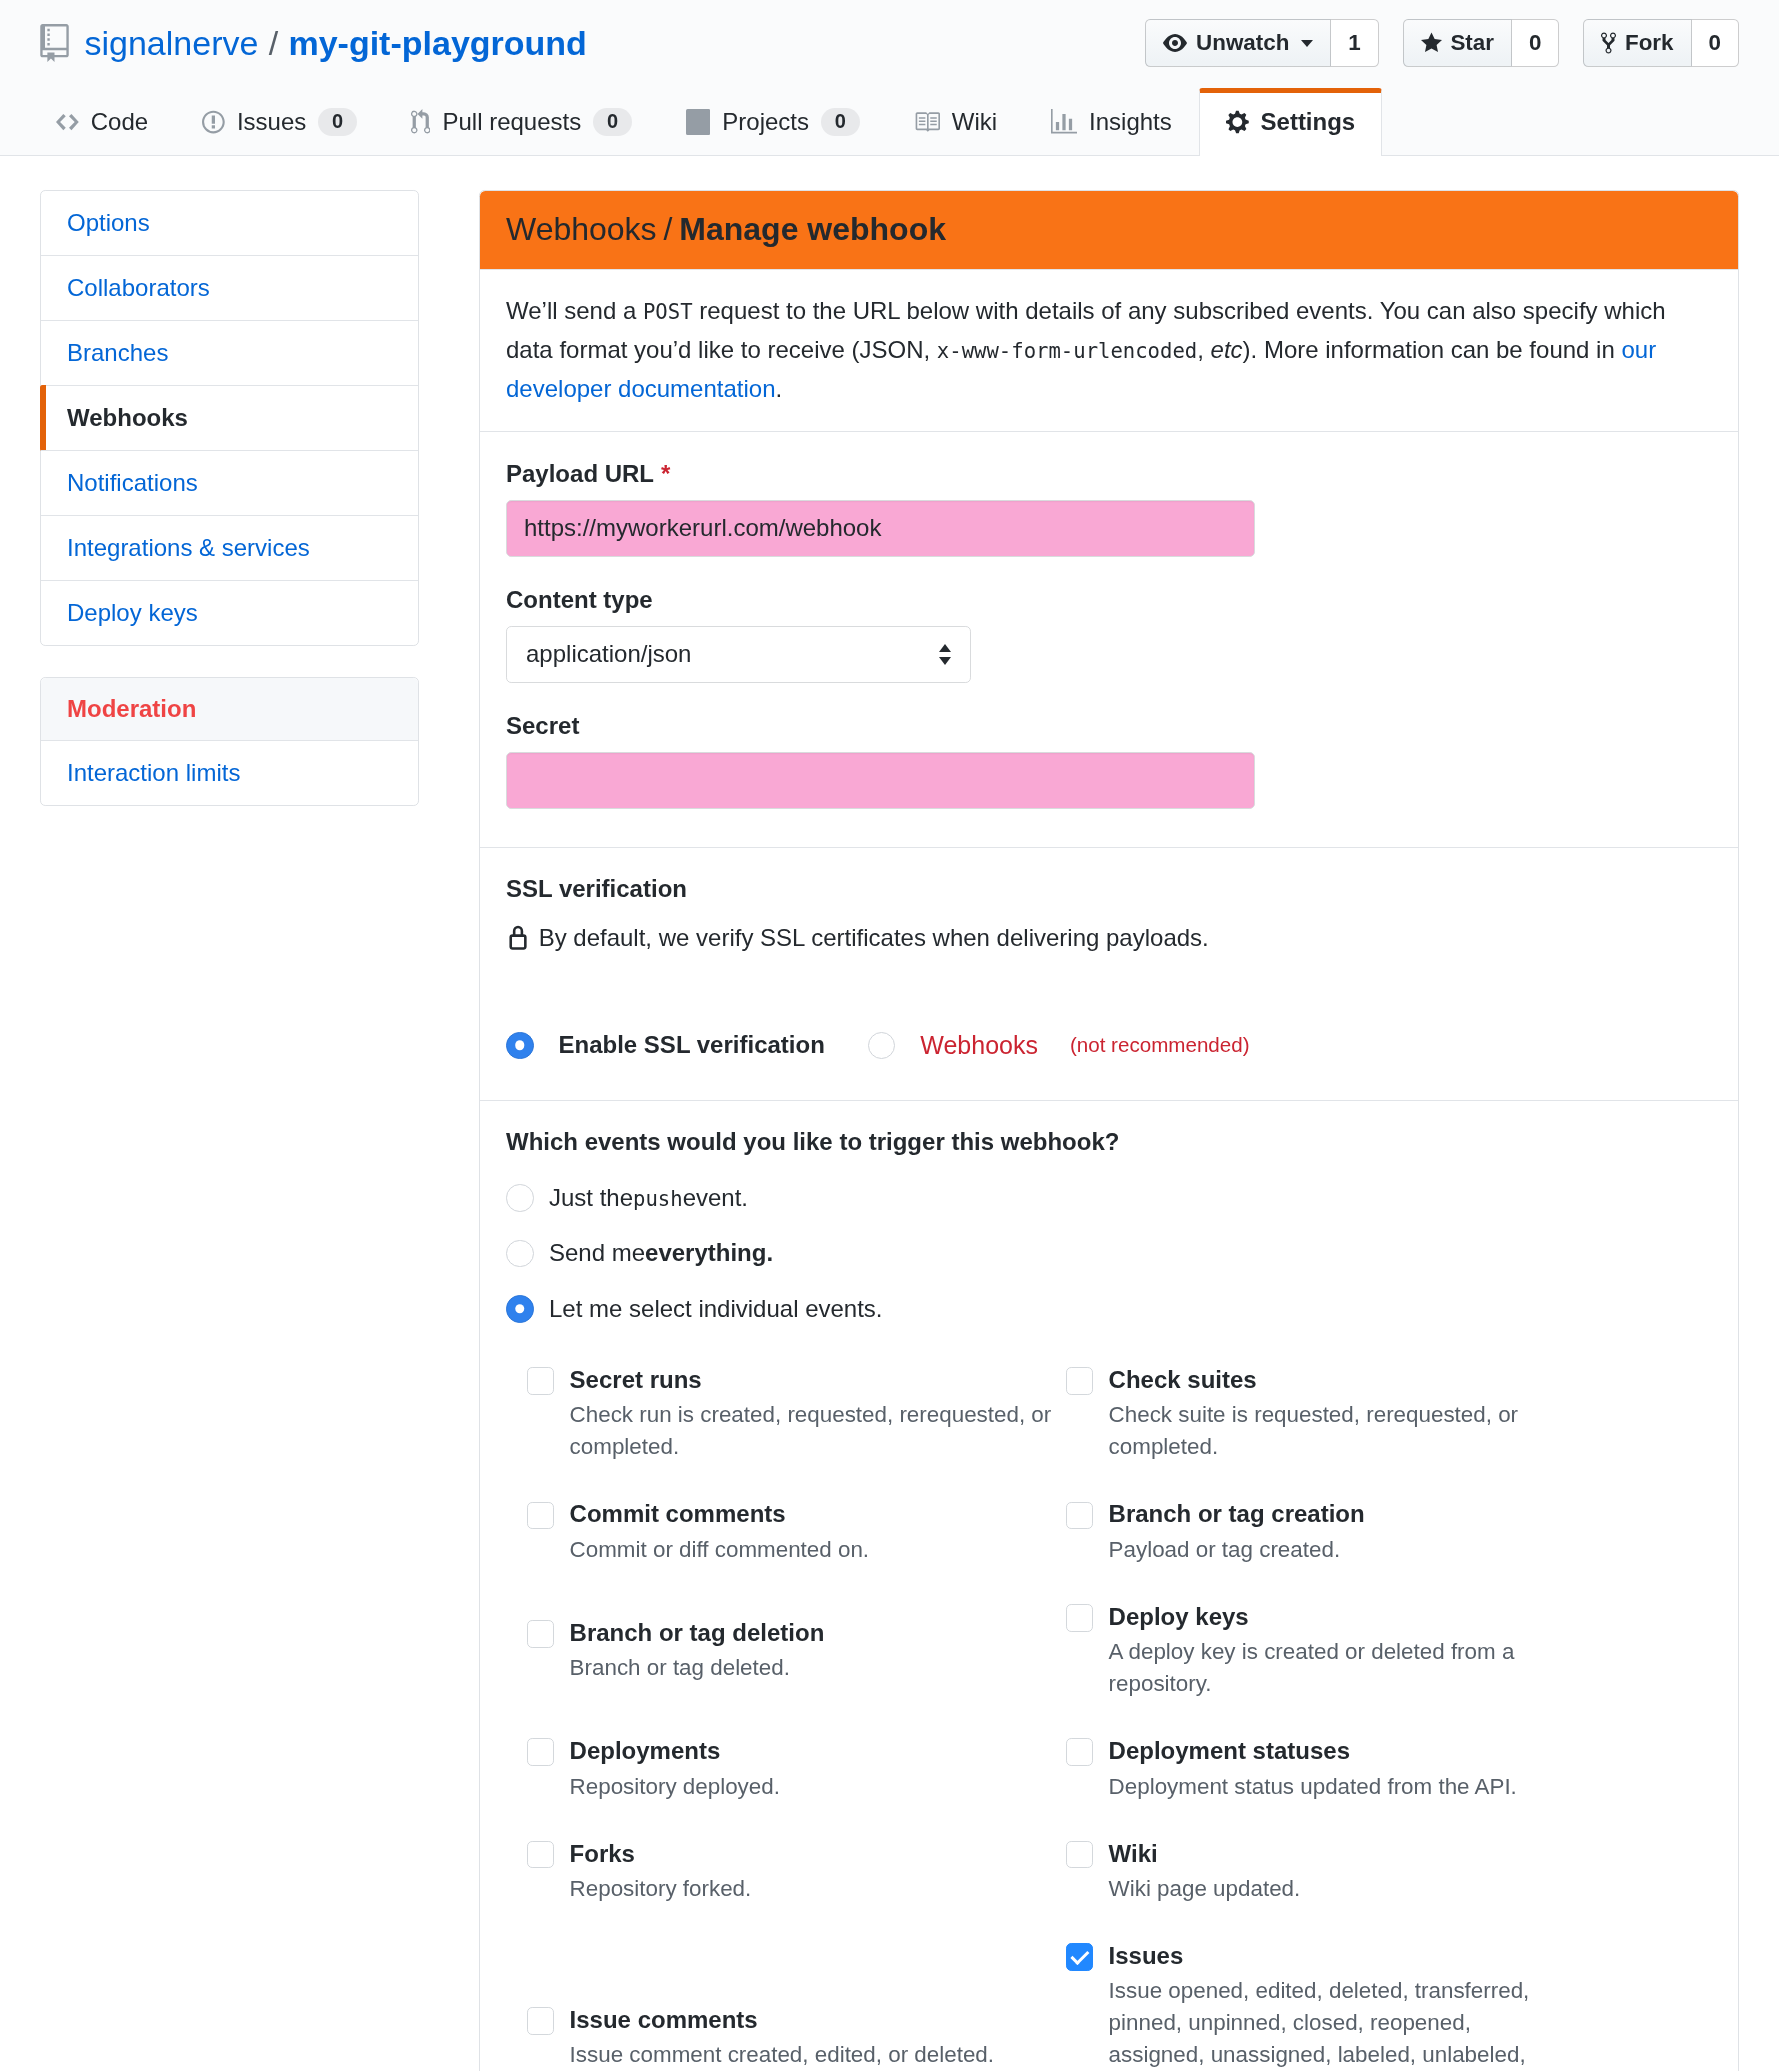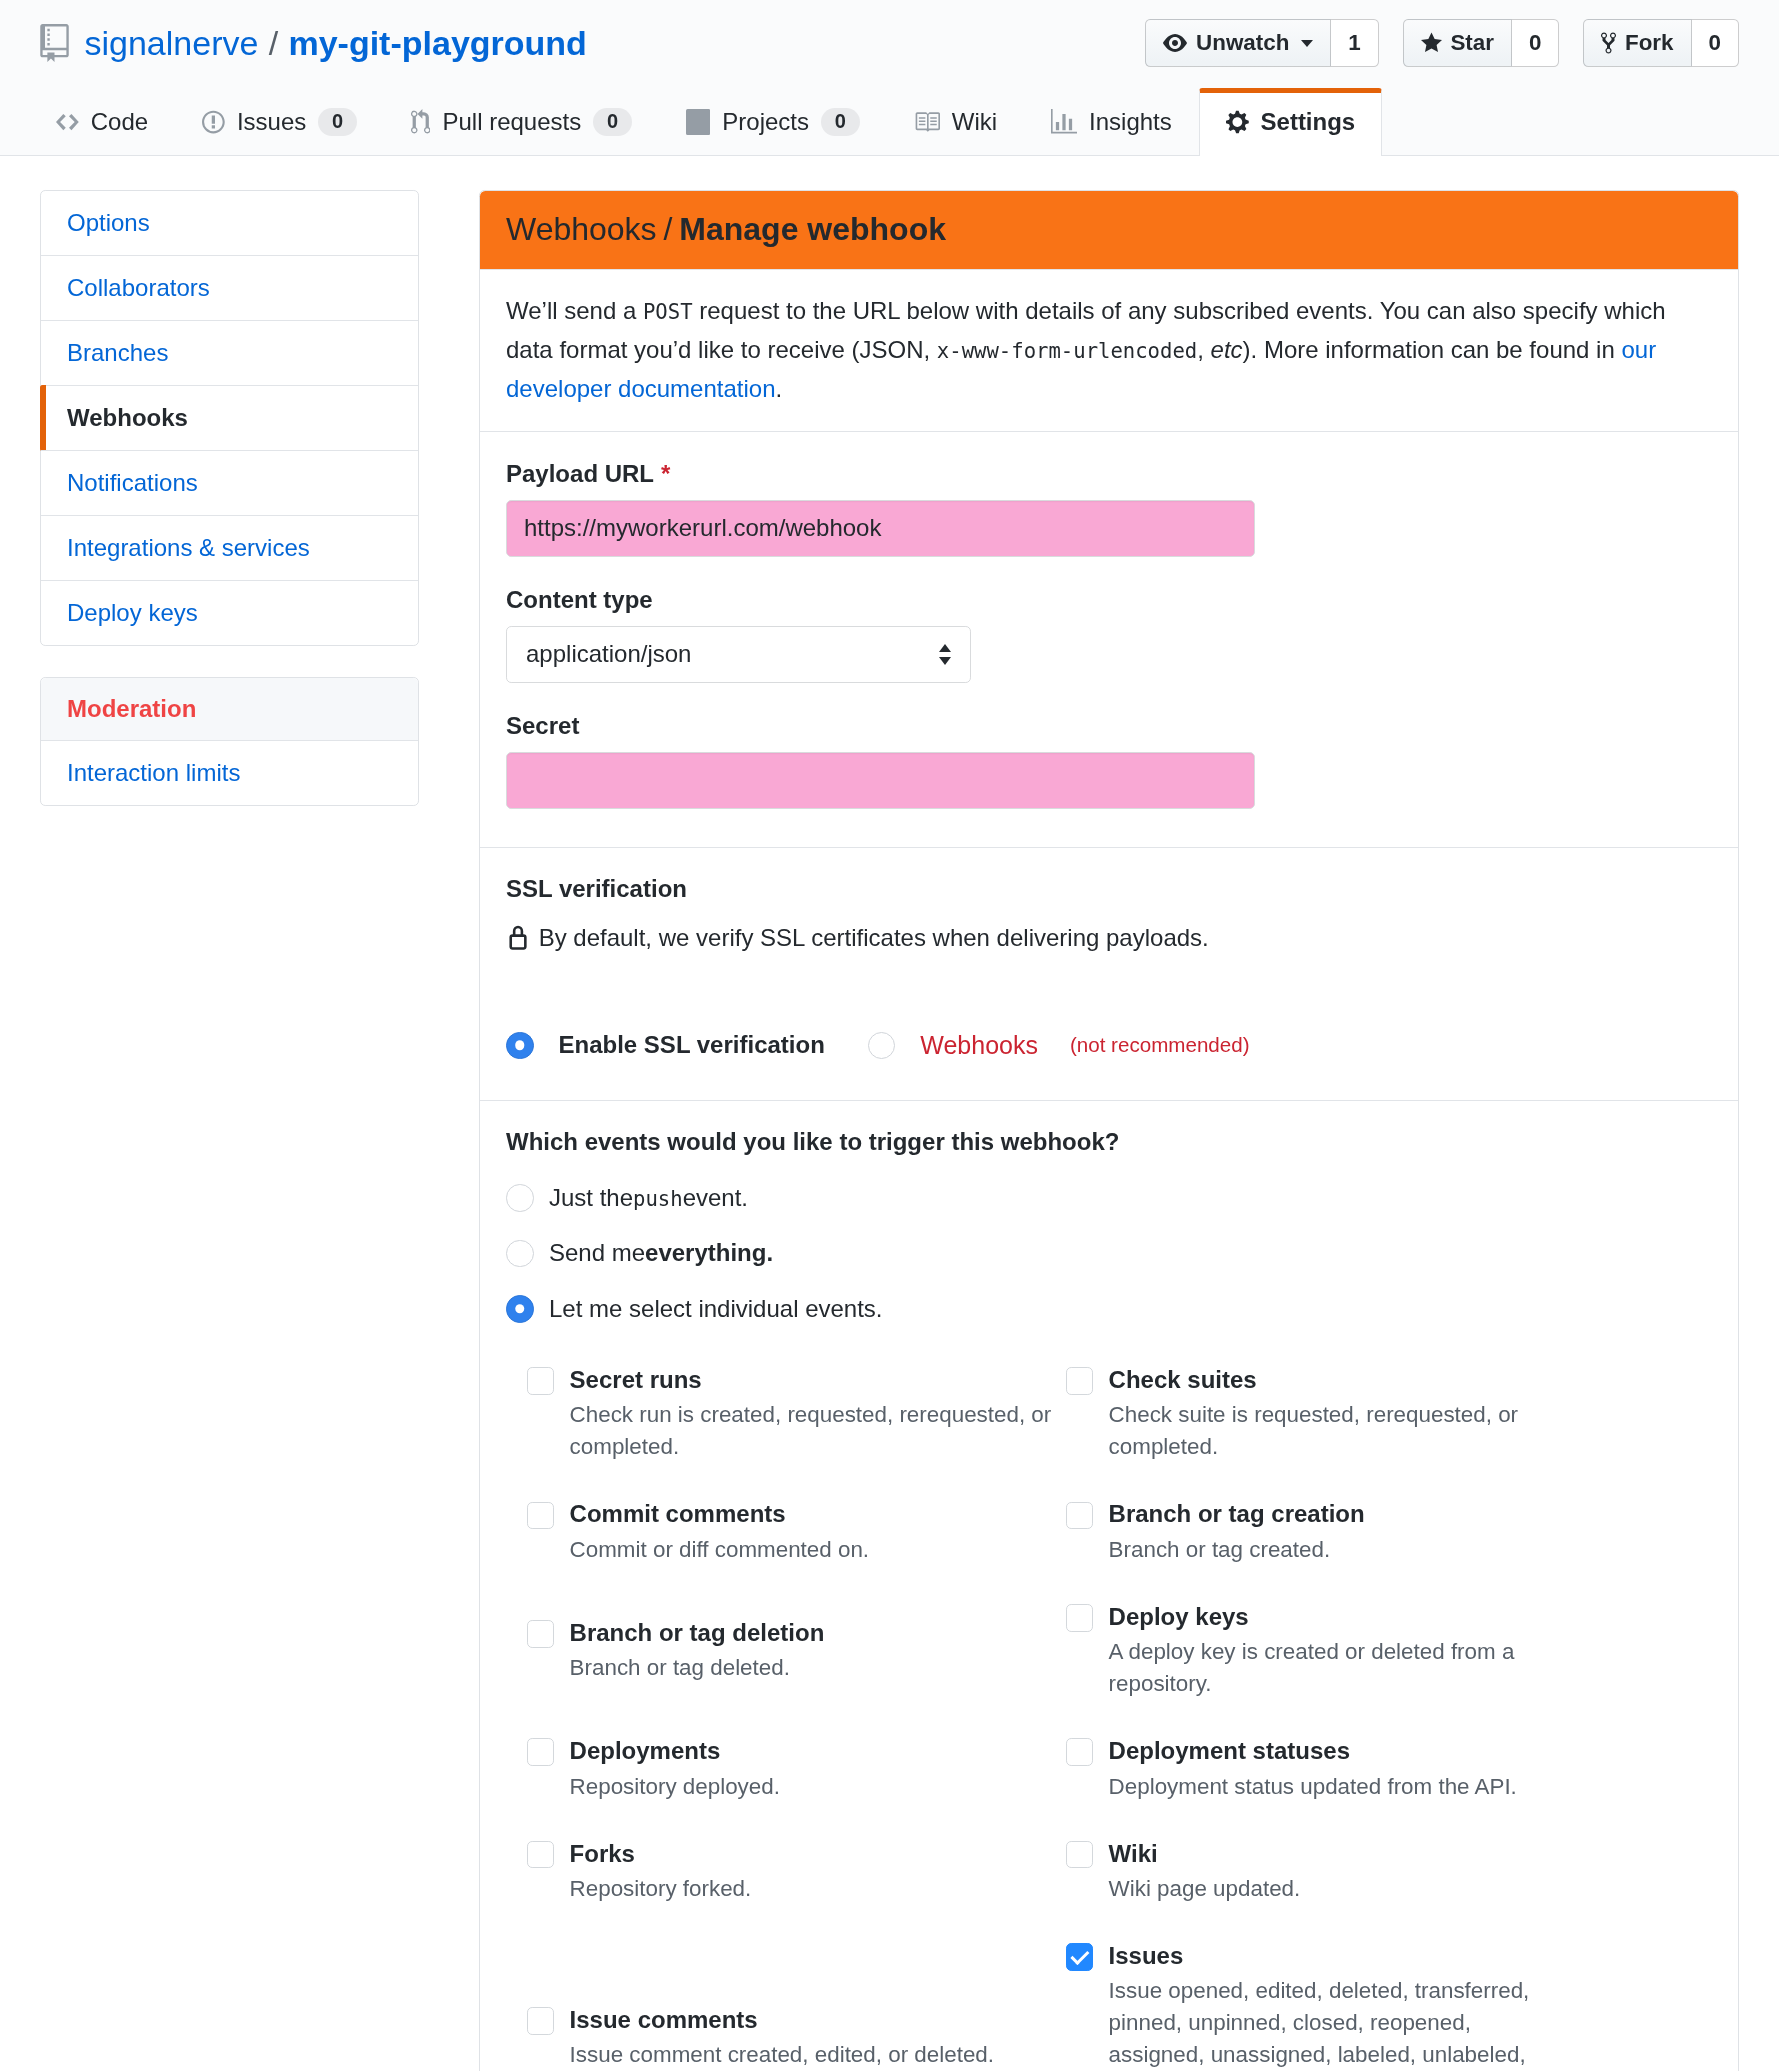--- a/index.html
+++ b/index.html
@@ -371,21 +371,21 @@
             <span class="checkbox"></span>
             <div class="event-text">
               <div class="event-title">Commit comments</div>
               <div class="event-desc">Commit or diff commented on.</div>
             </div>
           </div>
           <div class="event-cell cell-right">
             <span class="checkbox"></span>
             <div class="event-text">
               <div class="event-title">Branch or tag creation</div>
-              <div class="event-desc">Branch or tag created.</div>
+              <div class="event-desc">Payload or tag created.</div>
             </div>
           </div>
         </div>
 
         <div class="event-row">
           <div class="event-cell cell-left">
             <span class="checkbox"></span>
             <div class="event-text">
               <div class="event-title">Branch or tag deletion</div>
               <div class="event-desc">Branch or tag deleted.</div>

